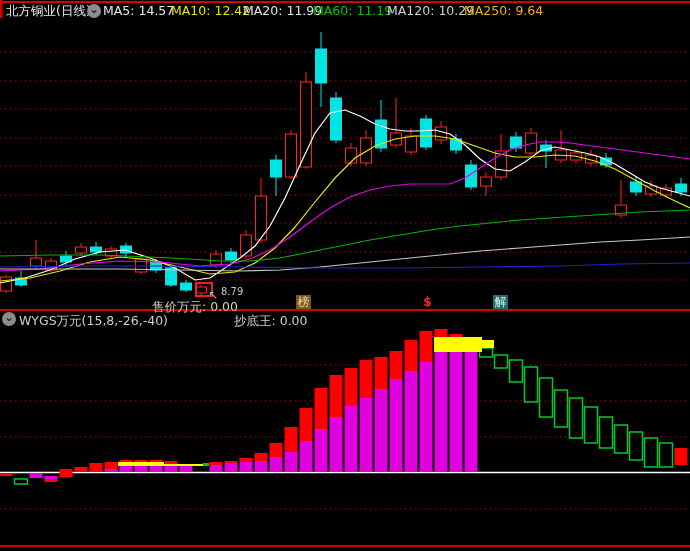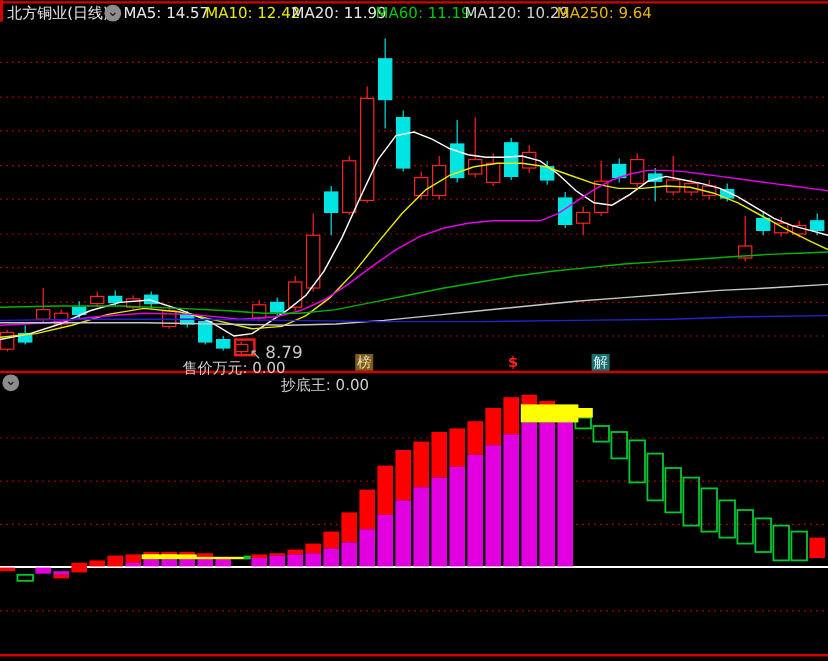--- a/index.html
+++ b/index.html
@@ -6,21 +6,21 @@
   #app{position:relative;width:690px;height:551px;background:#000;overflow:hidden;
        font-family:"DejaVu Sans",sans-serif;}
   #chart-svg{position:absolute;left:0;top:0;}
   .hdr{position:absolute;font-size:12.5px;line-height:15px;white-space:nowrap;}
   .subhdr{position:absolute;font-size:12.5px;line-height:15px;white-space:nowrap;color:#cccccc;}
   .cicon{position:absolute;width:14px;height:14px;border-radius:50%;background:#8c8c8c;
          color:#1a1a1a;font-size:11px;line-height:12px;text-align:center;font-weight:bold;}
   .wm{position:absolute;top:295px;width:15px;height:14px;font-size:12px;line-height:14px;
       text-align:center;}
   .anno-arrow{position:absolute;left:208px;top:288px;color:#b4b4b4;font-size:12px;}
-  .anno-text{position:absolute;left:221px;top:286px;color:#c8c8c8;font-size:14px;}
+  .anno-text{position:absolute;left:221px;top:286px;color:#c8c8c8;font-size:10px;}
 </style>
 </head>
 <body>
 
 <div id="app">
 
   <svg id="chart-svg" width="690" height="551" viewBox="0 0 690 551">
       <line x1="0" x2="690" y1="52" y2="52" stroke="#b40000" stroke-width="1" stroke-dasharray="1.5,3.5"></line>
       <line x1="0" x2="690" y1="81" y2="81" stroke="#b40000" stroke-width="1" stroke-dasharray="1.5,3.5"></line>
       <line x1="0" x2="690" y1="109" y2="109" stroke="#b40000" stroke-width="1" stroke-dasharray="1.5,3.5"></line>
@@ -226,15 +226,16 @@
   <span class="hdr" style="left: 464px; top: 3px; color: #eab308;">MA250: 9.64</span>
 
   <span class="anno-arrow">↖</span>
   <span class="anno-text">8.79</span>
 
   <div class="wm" style="left: 296px; color: rgb(232, 221, 184); background: rgb(125, 90, 23);">榜</div>
   <div class="wm" style="left: 420px; font-weight: bold; color: rgb(255, 32, 32); background: transparent;">$</div>
   <div class="wm" style="left: 493px; color: rgb(216, 238, 238); background: rgb(29, 110, 110);">解</div>
 
   <div class="cicon" style="left:2px;top:312px;">⌄</div>
+  <span class="subhdr" style="left:19px;top:313px;">WYGS万元(15,8,-26,-40)</span>
   <span class="subhdr" style="left: 152px; top: 299px; color: rgb(204, 204, 204);">售价万元: 0.00</span>
   <span class="subhdr" style="left: 234px; top: 313px; color: rgb(204, 204, 204); text-align: right;">抄底王: 0.00</span>
 </div>
 
 </body></html>

